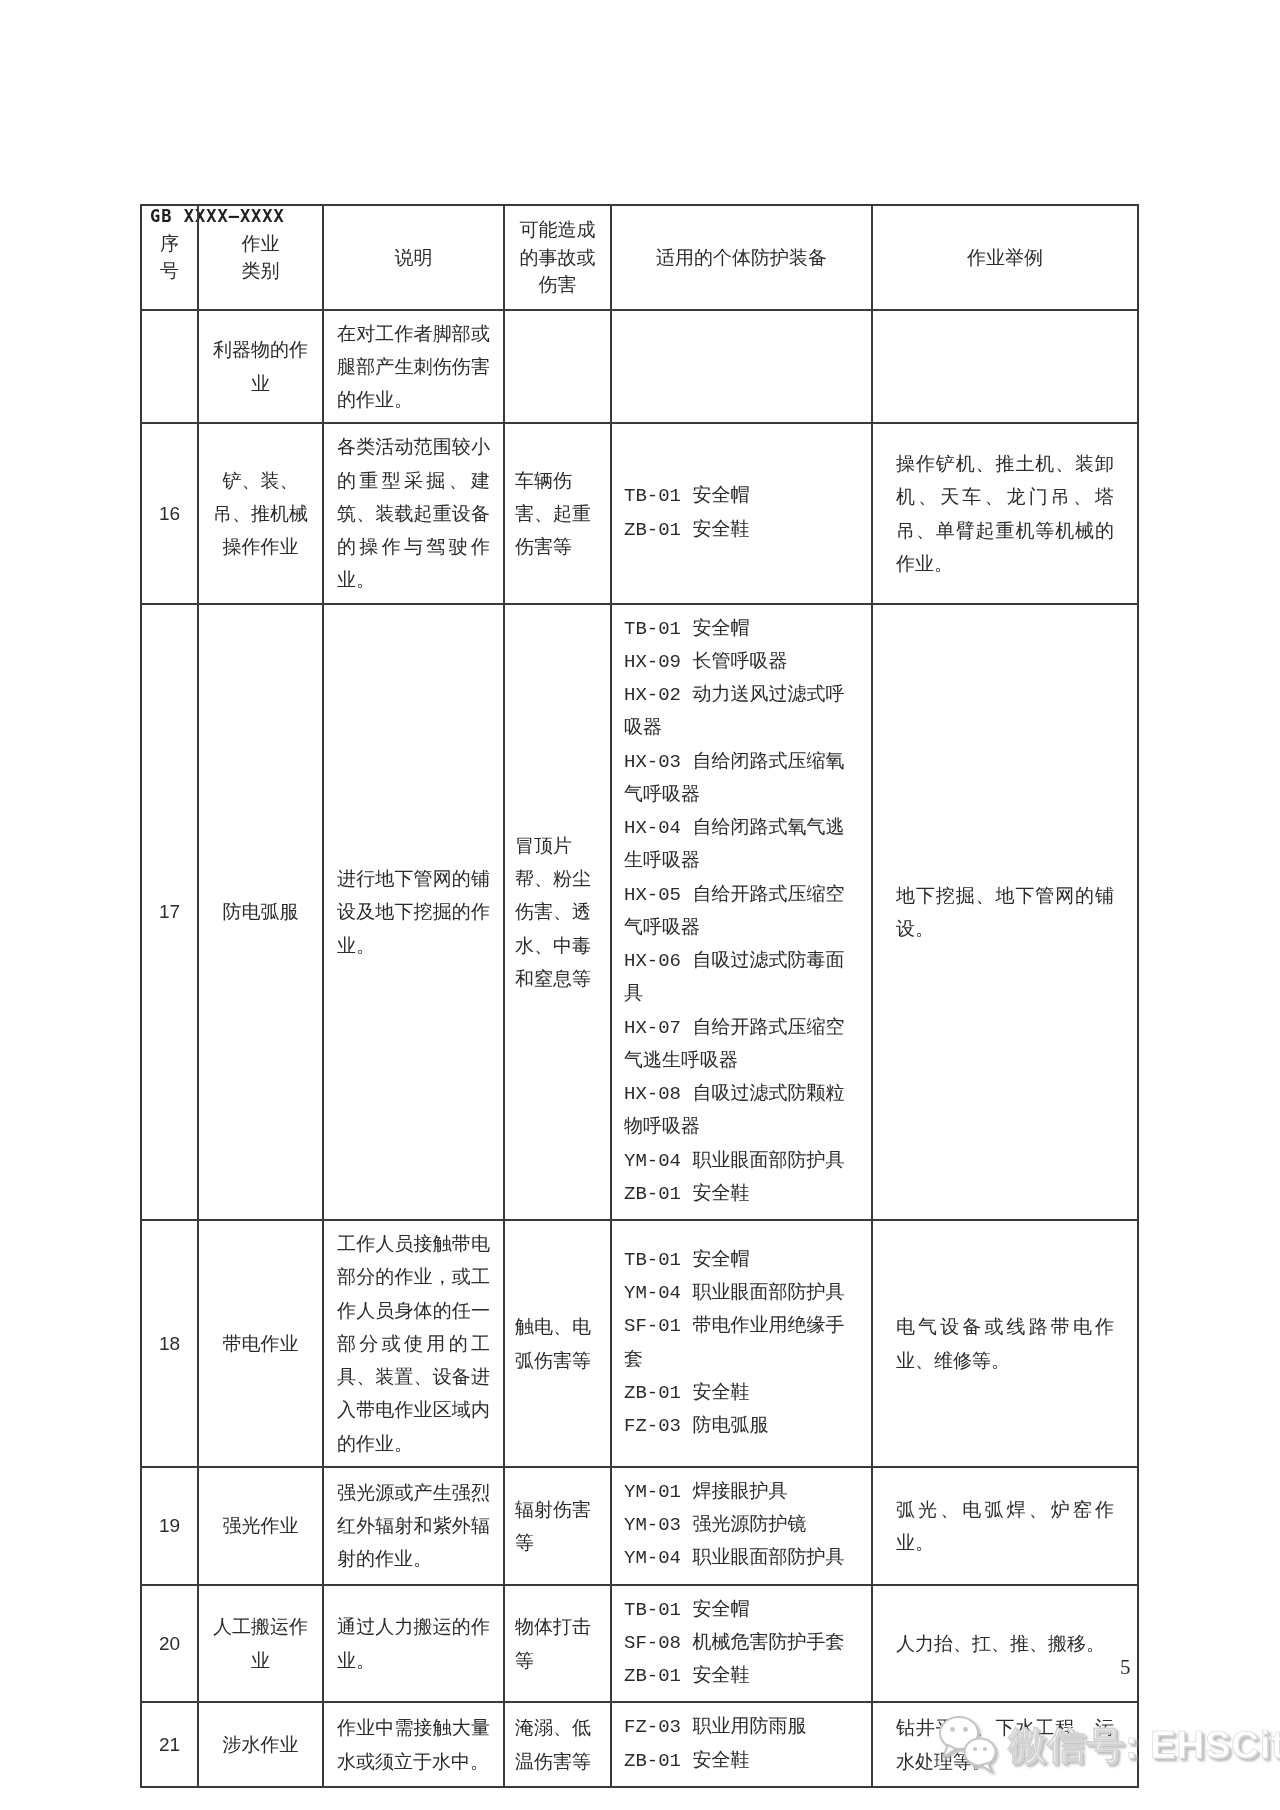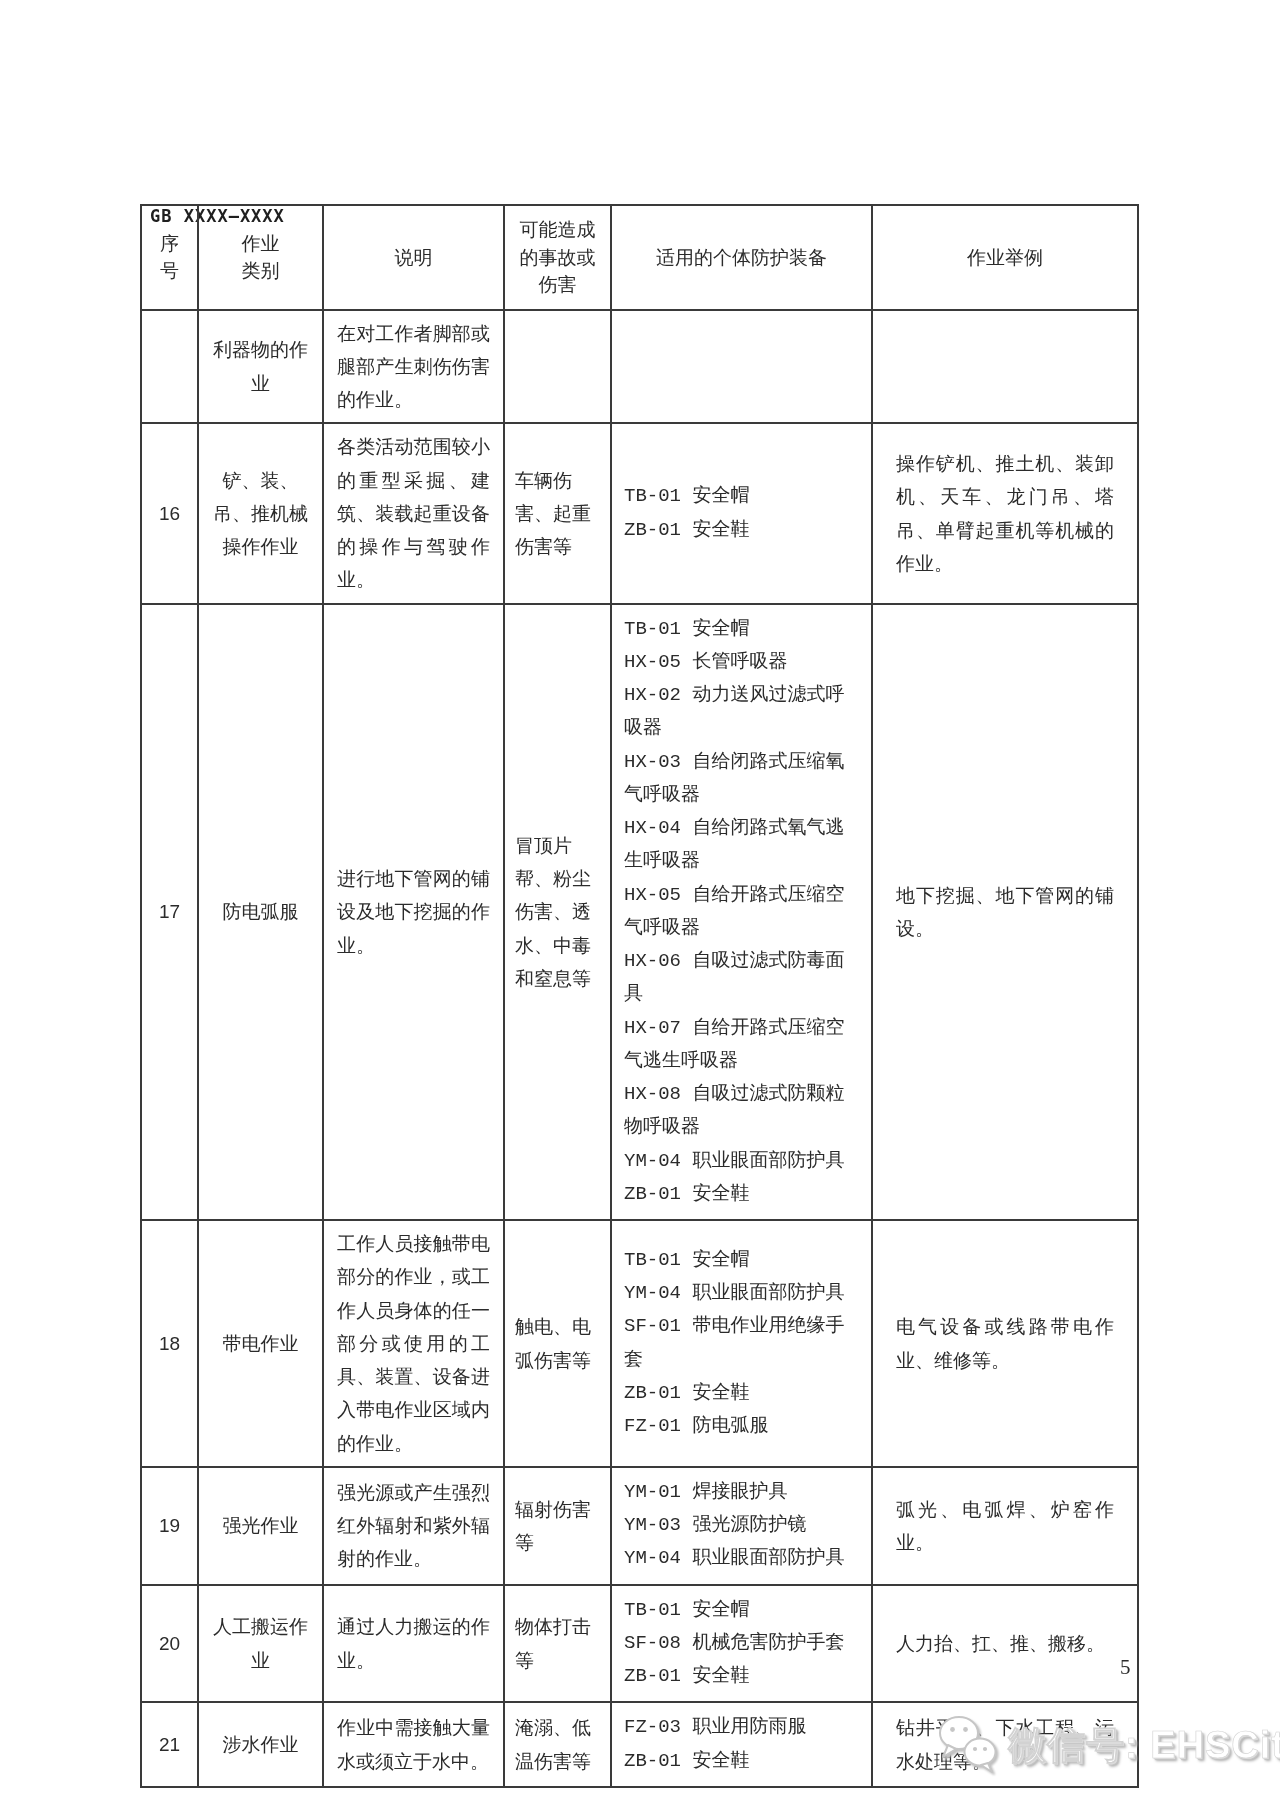--- a/index.html
+++ b/index.html
@@ -129,21 +129,21 @@
           </td>
           <td class="c-ex">操作铲机、推土机、装卸机、天车、龙门吊、塔吊、单臂起重机等机械的作业。</td>
         </tr>
         <tr>
           <td class="c-no">17</td>
           <td class="c-cat">防电弧服</td>
           <td class="c-desc">进行地下管网的铺设及地下挖掘的作业。</td>
           <td class="c-haz">冒顶片帮、粉尘伤害、透水、中毒和窒息等</td>
           <td class="c-ppe">
             <div class="ppe-line">TB-01 安全帽</div>
-            <div class="ppe-line">HX-05 长管呼吸器</div>
+            <div class="ppe-line">HX-09 长管呼吸器</div>
             <div class="ppe-line">HX-02 动力送风过滤式呼吸器</div>
             <div class="ppe-line">HX-03 自给闭路式压缩氧气呼吸器</div>
             <div class="ppe-line">HX-04 自给闭路式氧气逃生呼吸器</div>
             <div class="ppe-line">HX-05 自给开路式压缩空气呼吸器</div>
             <div class="ppe-line">HX-06 自吸过滤式防毒面具</div>
             <div class="ppe-line">HX-07 自给开路式压缩空气逃生呼吸器</div>
             <div class="ppe-line">HX-08 自吸过滤式防颗粒物呼吸器</div>
             <div class="ppe-line">YM-04 职业眼面部防护具</div>
             <div class="ppe-line">ZB-01 安全鞋</div>
           </td>
@@ -152,21 +152,21 @@
         <tr>
           <td class="c-no">18</td>
           <td class="c-cat">带电作业</td>
           <td class="c-desc">工作人员接触带电部分的作业，或工作人员身体的任一部分或使用的工具、装置、设备进入带电作业区域内的作业。</td>
           <td class="c-haz">触电、电弧伤害等</td>
           <td class="c-ppe">
             <div class="ppe-line">TB-01 安全帽</div>
             <div class="ppe-line">YM-04 职业眼面部防护具</div>
             <div class="ppe-line">SF-01 带电作业用绝缘手套</div>
             <div class="ppe-line">ZB-01 安全鞋</div>
-            <div class="ppe-line">FZ-01 防电弧服</div>
+            <div class="ppe-line">FZ-03 防电弧服</div>
           </td>
           <td class="c-ex">电气设备或线路带电作业、维修等。</td>
         </tr>
         <tr>
           <td class="c-no">19</td>
           <td class="c-cat">强光作业</td>
           <td class="c-desc">强光源或产生强烈红外辐射和紫外辐射的作业。</td>
           <td class="c-haz">辐射伤害等</td>
           <td class="c-ppe">
             <div class="ppe-line">YM-01 焊接眼护具</div>

